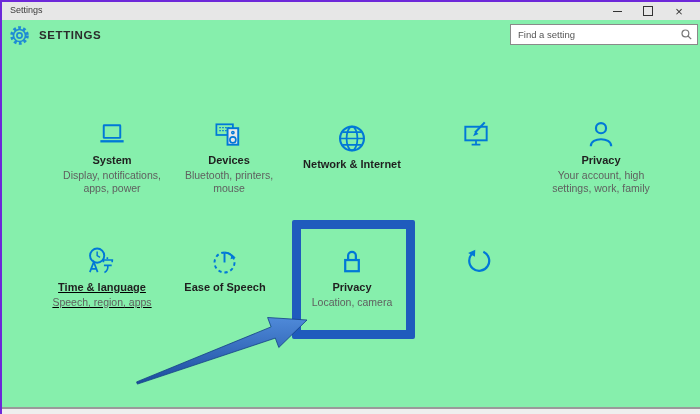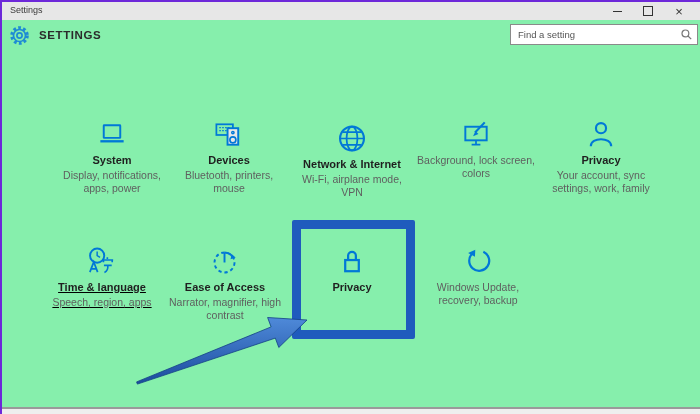--- a/index.html
+++ b/index.html
@@ -108,44 +108,42 @@
 
   <div class="tile t3">
     <div class="icon">
       <svg class="tileicon" width="34" height="33" viewBox="0 0 34 34">
         <circle cx="17" cy="17" r="12.3" stroke-width="2.2"></circle>
         <ellipse cx="17" cy="17" rx="5.6" ry="12.3" stroke-width="1.8"></ellipse>
         <path d="M4.7 17 H29.3 M7.5 10.5 H26.5 M7.5 23.5 H26.5" stroke-width="1.8"></path>
       </svg>
     </div>
     <span class="label">Network &amp; Internet</span>
-    <span class="desc">Wi-Fi, airplane mode, VPN</span>
   </div>
 
   <div class="tile t4">
     <div class="icon">
       <svg class="tileicon" width="34" height="33" viewBox="0 0 34 34">
         <rect x="6" y="9" width="22" height="14" stroke-width="2"></rect>
         <path d="M17 23 v4 M12.5 27.5 h9" stroke-width="1.8"></path>
         <path d="M26 4.5 L16 15" stroke-width="2.2"></path>
         <path d="M16.5 13.5 l3 3 l-5.5 2.2 z" fill="#0078d7" stroke="none"></path>
       </svg>
     </div>
-    <span class="desc">Background, lock screen, colors</span>
   </div>
 
   <div class="tile t5">
     <div class="icon">
       <svg class="tileicon" width="34" height="33" viewBox="0 0 34 34">
         <circle cx="17" cy="10.5" r="5.2" stroke-width="2.2"></circle>
         <path d="M6.5 29 c0 -9.5 21 -9.5 21 0" stroke-width="2.2"></path>
       </svg>
     </div>
     <span class="label">Privacy</span>
-    <span class="desc">Your account, sync settings, work, family</span>
+    <span class="desc">Your account, high settings, work, family</span>
   </div>
 
   <div class="tile t6">
     <div class="icon">
       <svg class="tileicon" width="34" height="33" viewBox="0 0 34 34">
         <circle cx="12" cy="11" r="7.3" stroke-width="2"></circle>
         <path d="M12 6.8 V11 l3 1.8" stroke-width="1.5"></path>
         <path d="M4.5 28 L8.5 17.5 L12.5 28 M5.8 24.5 h5.4" stroke-width="1.8"></path>
         <path d="M22.5 12.5 v2 M17.5 15.5 h11 M18.5 15.5 v2.3 M27.5 15.5 v2.3" stroke-width="1.7"></path>
         <path d="M19 21 h8 M23 21 c0.3 4 -0.5 6 -3.5 7.3" stroke-width="1.7"></path>
@@ -157,42 +155,41 @@
 
   <div class="tile t7">
     <div class="icon">
       <svg class="tileicon" width="34" height="33" viewBox="0 0 34 34">
         <circle cx="16.5" cy="18" r="10.3" stroke-width="2" stroke-dasharray="3.4 3"></circle>
         <path d="M16.5 18 V7.7" stroke-width="2"></path>
         <path d="M16.5 7.7 q6.5 0.6 8.6 5" stroke-width="2"></path>
         <path d="M24 9.5 l4 3.5 l-5.3 1.8 z" fill="#0078d7" stroke="none"></path>
       </svg>
     </div>
-    <span class="label">Ease of Access</span>
-    <span class="desc">Narrator, magnifier, high contrast</span>
+    <span class="label">Ease of Speech</span>
   </div>
 
   <div class="tile t8">
     <div class="icon">
       <svg class="tileicon" width="34" height="33" viewBox="0 0 34 34">
         <rect x="10" y="15.5" width="14" height="11.5" stroke-width="2.3"></rect>
         <path d="M13 15.5 V11 a4 4 0 0 1 8 0 V15.5" stroke-width="2.3"></path>
       </svg>
     </div>
     <span class="label">Privacy</span>
+    <span class="desc">Location, camera</span>
   </div>
 
   <div class="tile t9">
     <div class="icon">
       <svg class="tileicon" width="34" height="33" viewBox="0 0 34 34">
         <path d="M11.5 8.5 A10.3 10.3 0 1 0 22.5 6.9" stroke-width="2.3"></path>
         <path d="M6.8 8.2 l7.4 -3.4 l-0.4 7.4 z" fill="#0078d7" stroke="none"></path>
       </svg>
     </div>
-    <span class="desc">Windows Update, recovery, backup</span>
   </div>
 
   <div class="highlight-box"></div>
 
   <svg class="pointer-arrow" width="190" height="80" viewBox="0 0 190 80">
     <defs>
       <linearGradient id="arrowgrad" x1="0" y1="0" x2="0" y2="1">
         <stop offset="0" stop-color="#4f8ad9"></stop>
         <stop offset="1" stop-color="#1b4c9e"></stop>
       </linearGradient>

